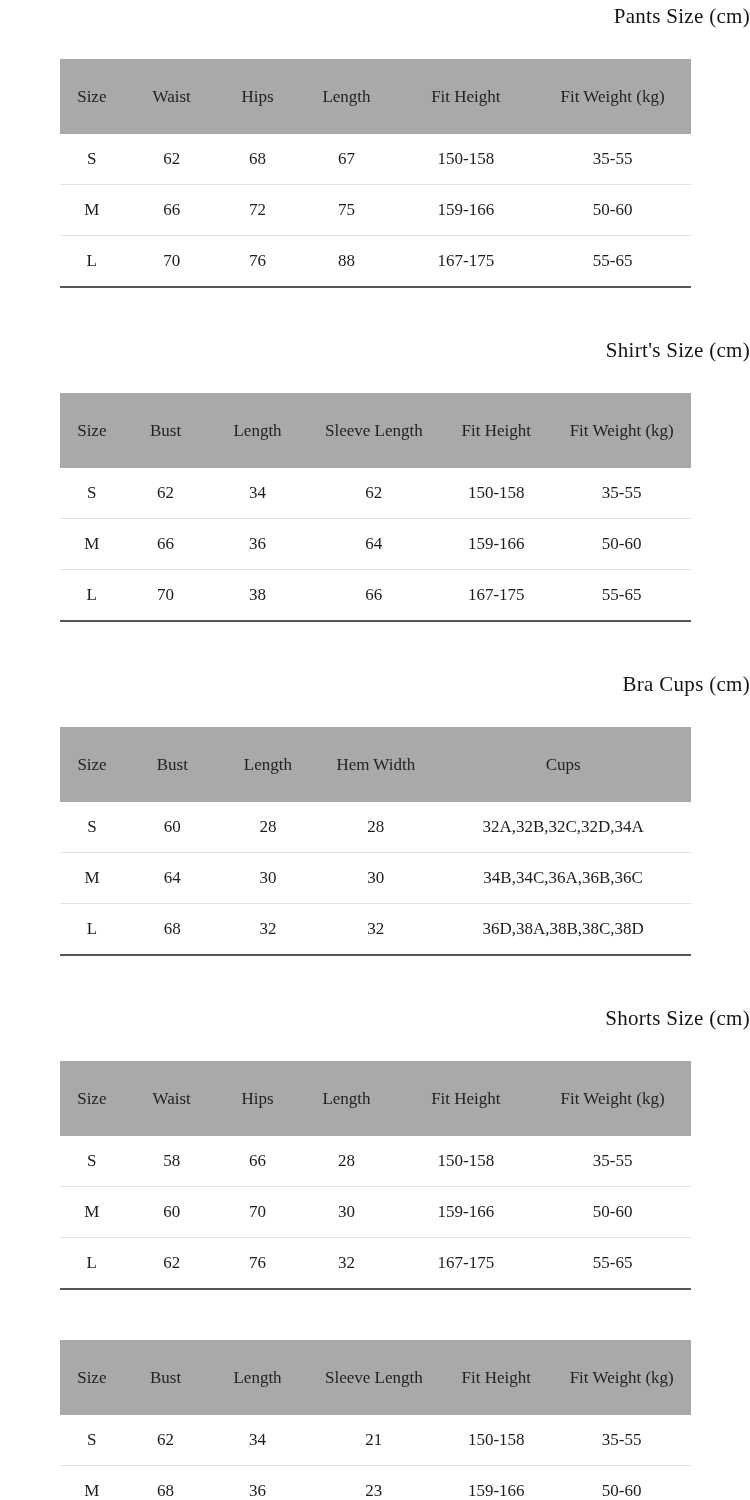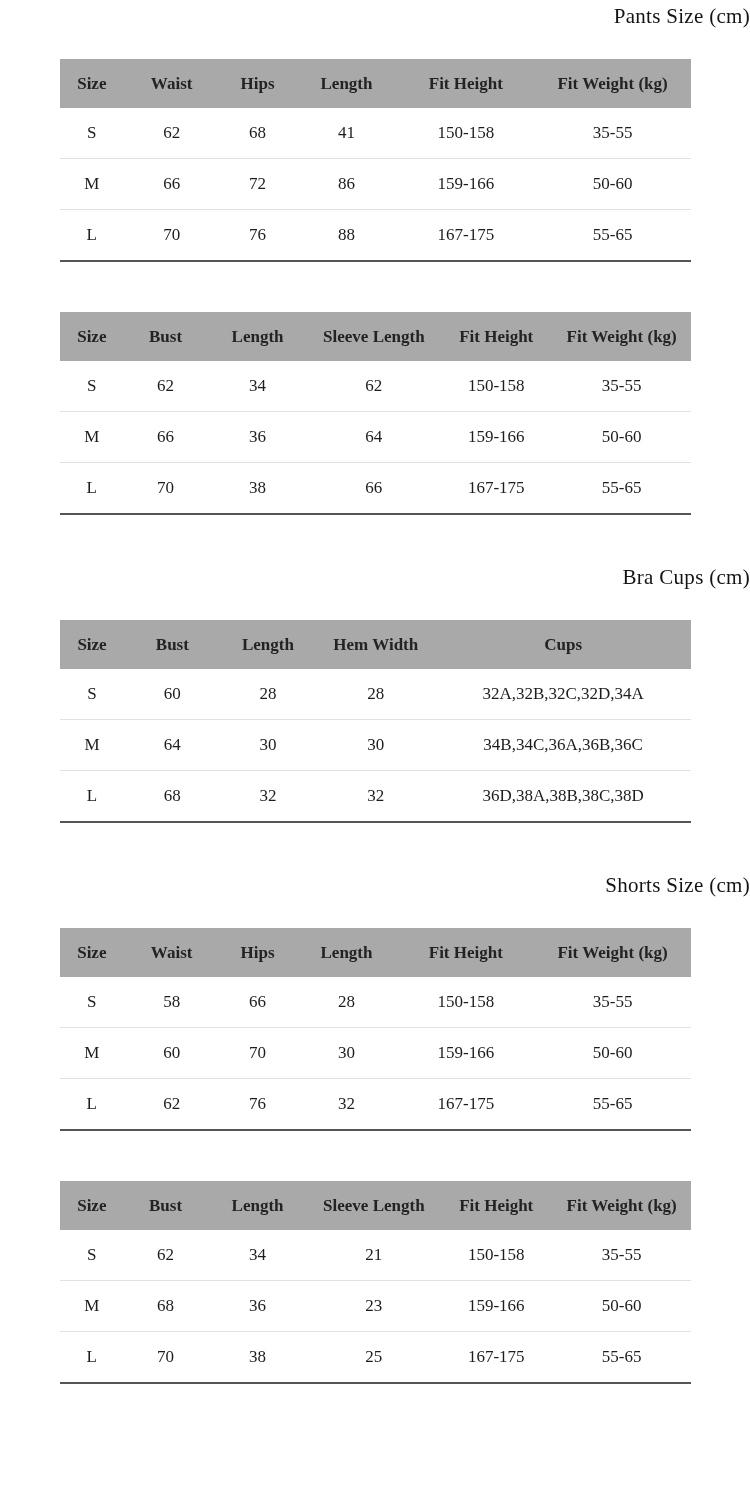--- a/index.html
+++ b/index.html
@@ -29,24 +29,24 @@
   .size-table {
     width: 631px;
     margin: 0 auto;
     border-collapse: collapse;
     table-layout: fixed;
     font-size: 17px;
   }
   .size-table th {
     background: #a9a9a9;
     height: 41px;
-    font-weight: bold;
+    font-weight: normal;
     color: #232323;
     text-align: center;
-    padding: 4px 2px;
+    padding: 17px 2px;
     white-space: nowrap;
   }
   .size-table td {
     height: 50px;
     text-align: center;
     color: #1d1d1d;
     border-bottom: 1px solid #e2e2e2;
     padding: 0 2px;
     white-space: nowrap;
   }
@@ -89,44 +89,45 @@
             <th data-name="column-header">Length</th>
             <th data-name="column-header">Fit Height</th>
             <th data-name="column-header">Fit Weight (kg)</th>
           </tr>
         </thead>
         <tbody>
           <tr data-name="table-row">
             <td data-name="table-cell">S</td>
             <td data-name="table-cell">62</td>
             <td data-name="table-cell">68</td>
-            <td data-name="table-cell">41</td>
+            <td data-name="table-cell">67</td>
             <td data-name="table-cell">150-158</td>
             <td data-name="table-cell">35-55</td>
           </tr>
           <tr data-name="table-row">
             <td data-name="table-cell">M</td>
             <td data-name="table-cell">66</td>
             <td data-name="table-cell">72</td>
-            <td data-name="table-cell">86</td>
+            <td data-name="table-cell">75</td>
             <td data-name="table-cell">159-166</td>
             <td data-name="table-cell">50-60</td>
           </tr>
           <tr data-name="table-row">
             <td data-name="table-cell">L</td>
             <td data-name="table-cell">70</td>
             <td data-name="table-cell">76</td>
             <td data-name="table-cell">88</td>
             <td data-name="table-cell">167-175</td>
             <td data-name="table-cell">55-65</td>
           </tr>
         </tbody>
       </table>
     </section>
     <section class="chart-section" data-name="size-table-section">
+      <h2 class="chart-title" data-name="table-title">Shirt's Size (cm)</h2>
       <table class="size-table cols-shirt" data-name="size-table">
         <thead>
           <tr data-name="table-header-row">
             <th data-name="column-header">Size</th>
             <th data-name="column-header">Bust</th>
             <th data-name="column-header">Length</th>
             <th data-name="column-header">Sleeve Length</th>
             <th data-name="column-header">Fit Height</th>
             <th data-name="column-header">Fit Weight (kg)</th>
           </tr>

